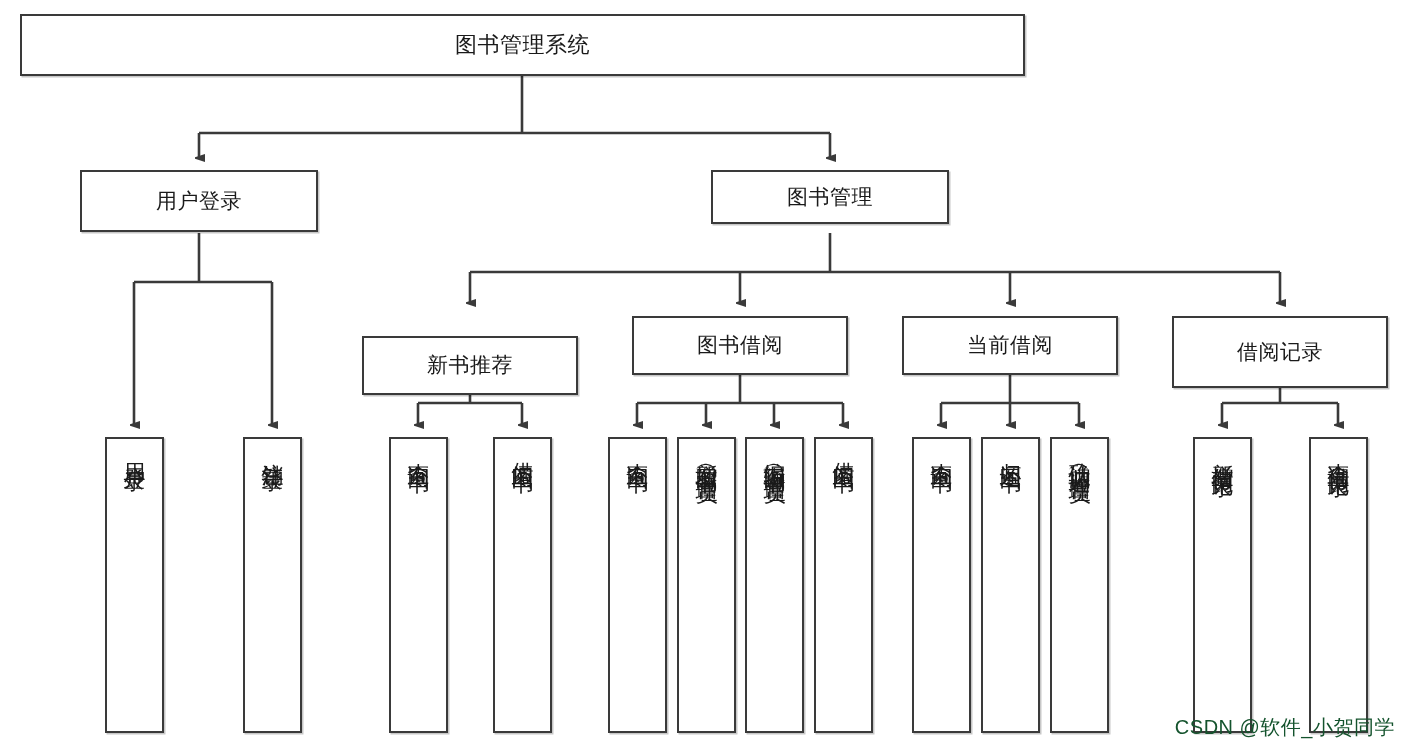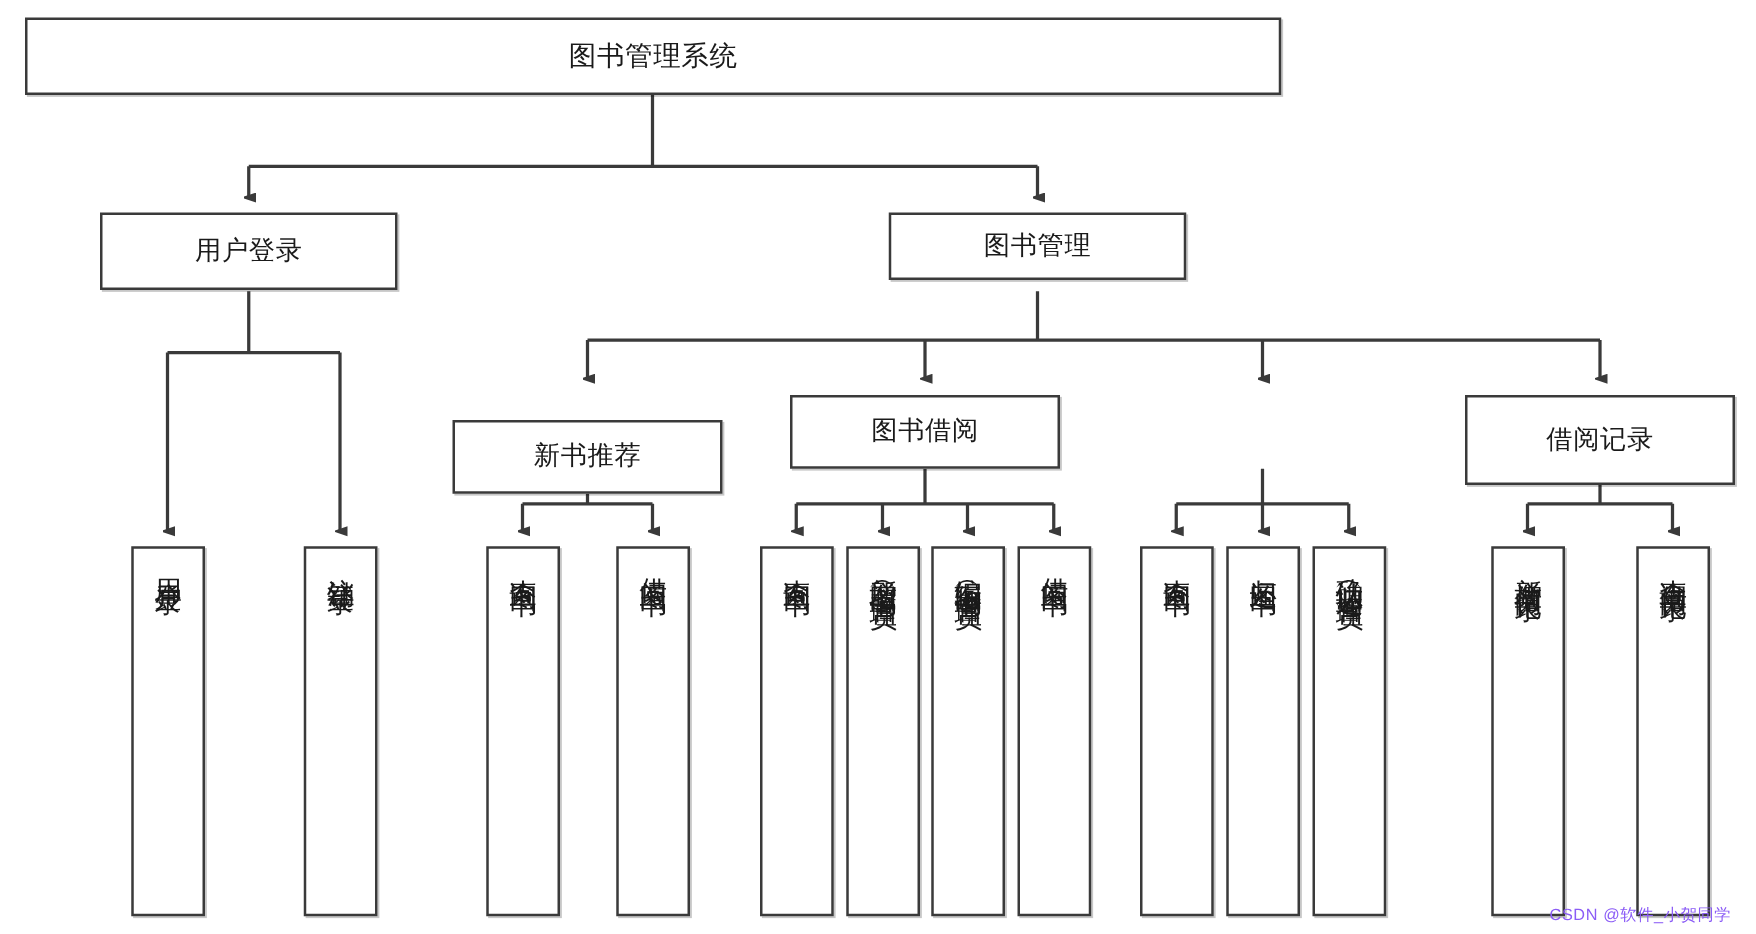--- a/index.html
+++ b/index.html
@@ -59,24 +59,24 @@
   .node.vert .lbl {
     writing-mode: vertical-rl;
     text-orientation: upright;
     font-size: 22px;
     line-height: 1.0;
     letter-spacing: 3px;
     white-space: nowrap;
   }
   .watermark {
     position: absolute;
-    right: 20px;
+    right: 10px;
     bottom: 6px;
-    font-size: 13px;
-    color: #8b5cf6;
+    font-size: 20px;
+    color: #14532d;
     z-index: 5;
     white-space: nowrap;
     letter-spacing: 0.5px;
   }
 </style>
 </head>
 <body>
 
 <div id="canvas">
 
@@ -143,20 +143,23 @@
   </div>
 
   <div class="node horiz" style="left:362px; top:316px; width:216px; height:59px;margin-top:20px;">
     <span class="lbl">新书推荐</span>
   </div>
 
   <div class="node horiz" style="left:632px; top:316px; width:216px; height:59px;">
     <span class="lbl">图书借阅</span>
   </div>
 
+  <div class="node horiz" style="left:902px; top:316px; width:216px; height:59px;">
+    <span class="lbl">当前借阅</span>
+  </div>
 
   <div class="node horiz" style="left:1172px; top:316px; width:216px; height:72px;">
     <span class="lbl">借阅记录</span>
   </div>
 
   <div class="node vert" style="left:105px; top:437px; width:59px; height:296px;">
     <span class="lbl">用户登录</span>
   </div>
 
   <div class="node vert" style="left:243px; top:437px; width:59px; height:296px;">

